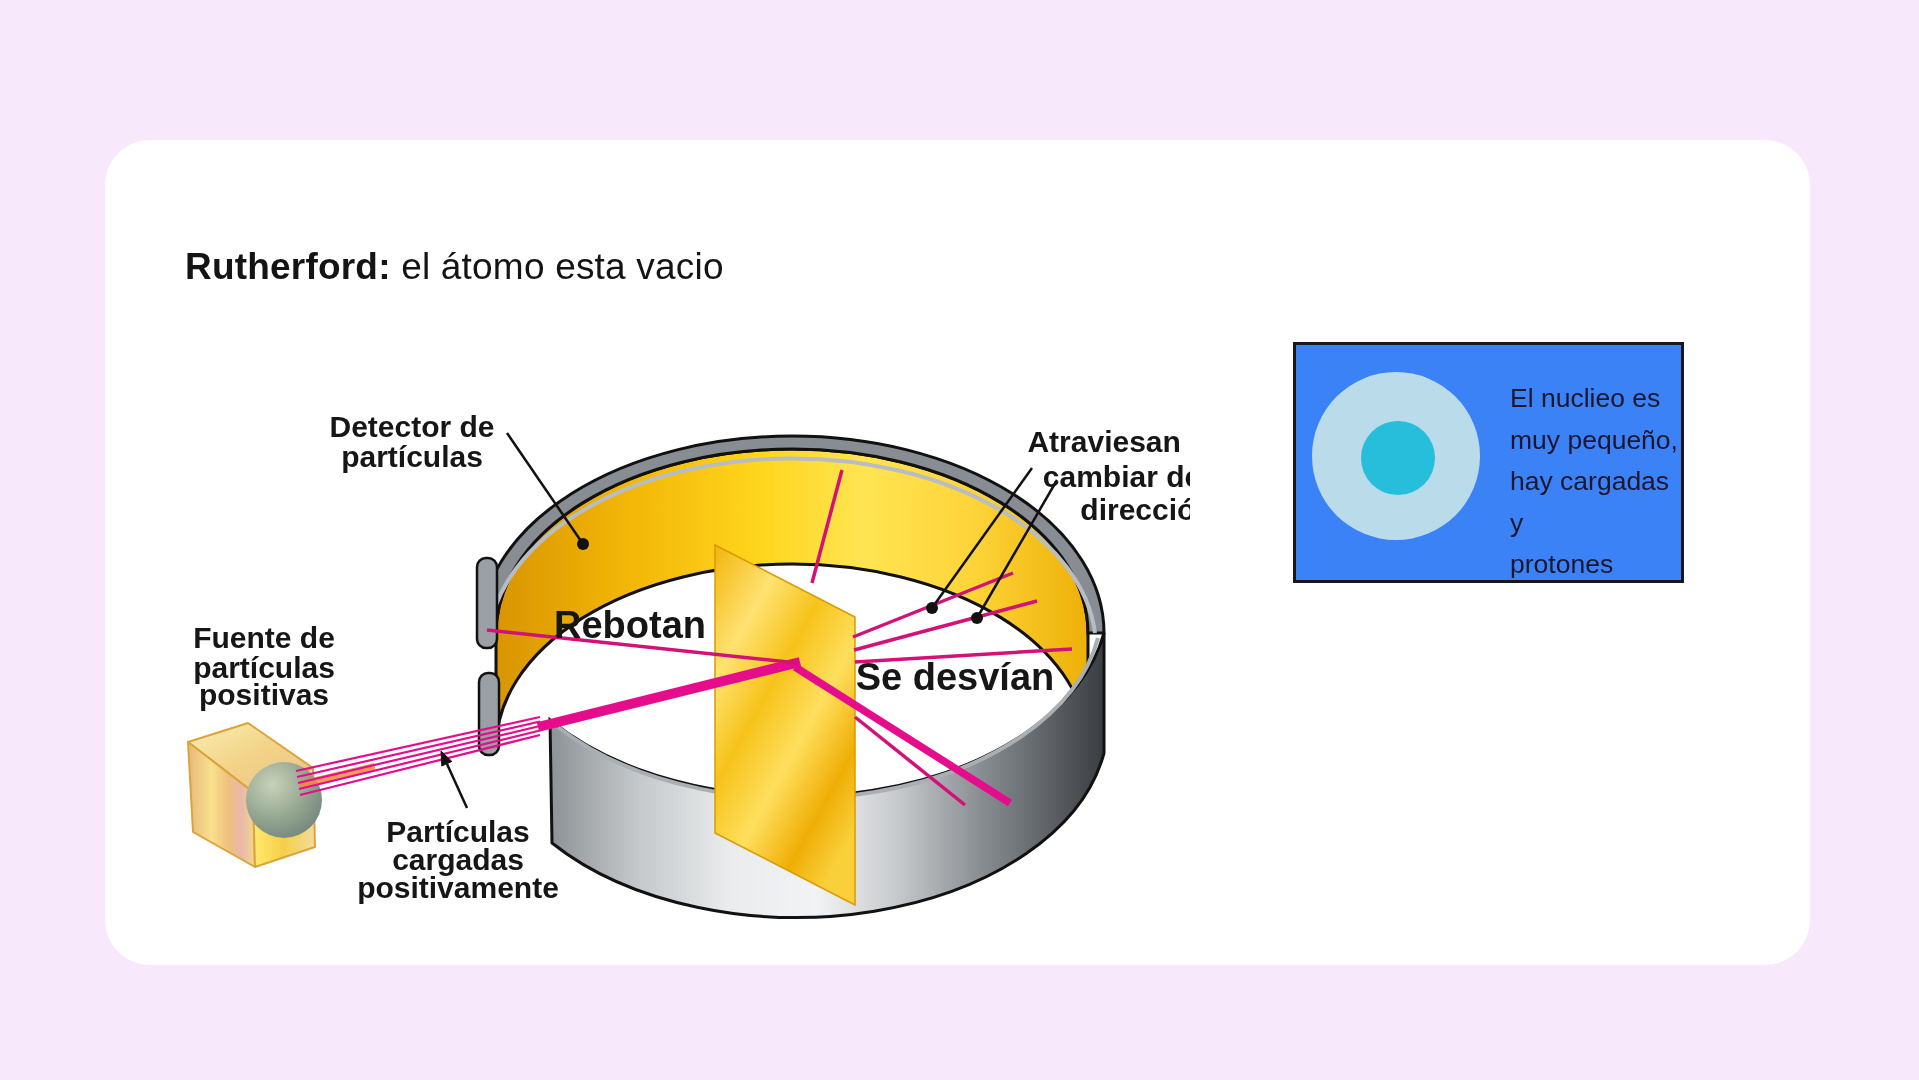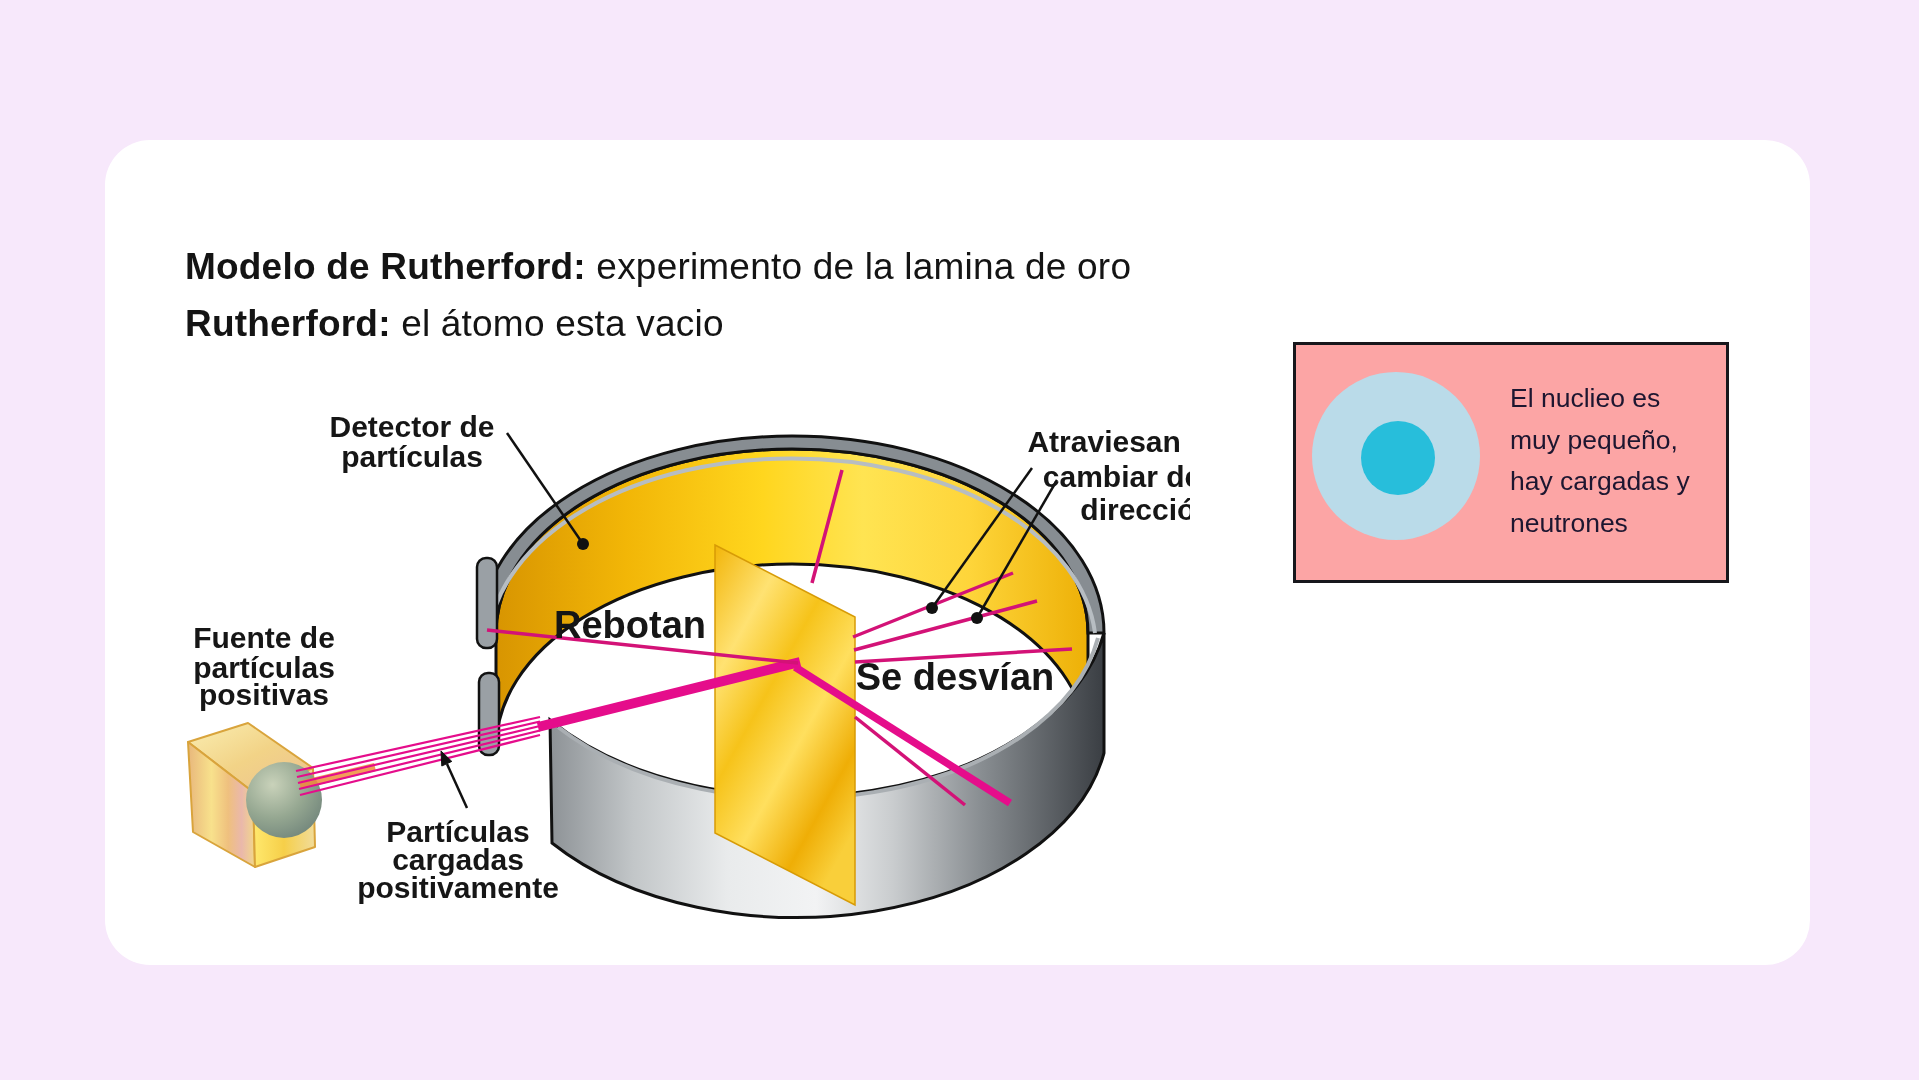--- a/index.html
+++ b/index.html
@@ -7,39 +7,38 @@
     font-family:"Liberation Sans", sans-serif; }
   body { background:#f7e8fb; position:relative; }
 
   .card { position:absolute; left:105px; top:140px; width:1705px; height:825px;
     background:#ffffff; border-radius:45px; }
 
   .title { position:absolute; left:80px; top:98px; font-size:37px; line-height:57px;
     color:#141414; letter-spacing:0.2px; }
   .title b { font-weight:700; }
 
-  .infobox { position:absolute; left:1188px; top:202px; width:436px; height:241px;
-    background:#fca5a5; border:3px solid #17171c; }
+  .infobox { position:absolute; left:1188px; top:202px; width:391px; height:241px;
+    background:#3b82f6; border:3px solid #17171c; }
   .infobox .atom-svg { position:absolute; left:0; top:0; }
   .infobox .info-text { position:absolute; left:214px; top:33px; font-size:26.5px;
     line-height:41.5px; color:#1d1630; }
 
   .diagram-svg { position:absolute; left:45px; top:185px; }
 
   svg text { font-family:"Liberation Sans", sans-serif; fill:#161616; }
   .lbl  { font-size:30px; font-weight:600; }
   .lbl-big { font-size:38px; font-weight:600; }
 </style>
 </head>
 <body>
 
 <div class="card">
 
   <div class="title">
-    <div><b>Modelo de Rutherford:</b><span> experimento de la lamina de oro</span></div>
     <div><b>Rutherford:</b><span> el átomo esta vacio</span></div>
   </div>
 
   <svg class="diagram-svg" width="1040" height="660" viewBox="0 0 1040 660">
     <defs>
       <linearGradient id="goldGrad" x1="0" y1="0" x2="1" y2="0">
         <stop offset="0" stop-color="#d89501"></stop>
           <stop offset="0.22" stop-color="#f2b607"></stop>
         <stop offset="0.45" stop-color="#ffd61e"></stop>
           <stop offset="0.62" stop-color="#ffe452"></stop>
@@ -162,17 +161,17 @@
 
   <div class="infobox">
     <svg class="atom-svg" width="200" height="235" viewBox="0 0 200 235">
       <circle cx="100" cy="111" r="84" fill="#badbe9"></circle>
       <circle cx="102" cy="113" r="37" fill="#27bedb"></circle>
     </svg>
     <div class="info-text">
       <div>El nuclieo es</div>
       <div>muy pequeño,</div>
       <div>hay cargadas y</div>
-      <div>neutrones</div>
+      <div>protones</div>
     </div>
   </div>
 
 </div>
 
 </body></html>

